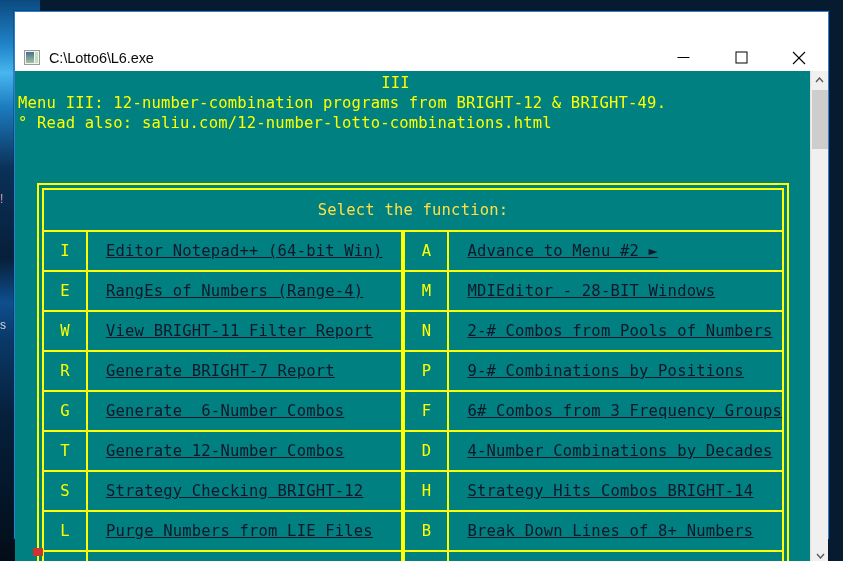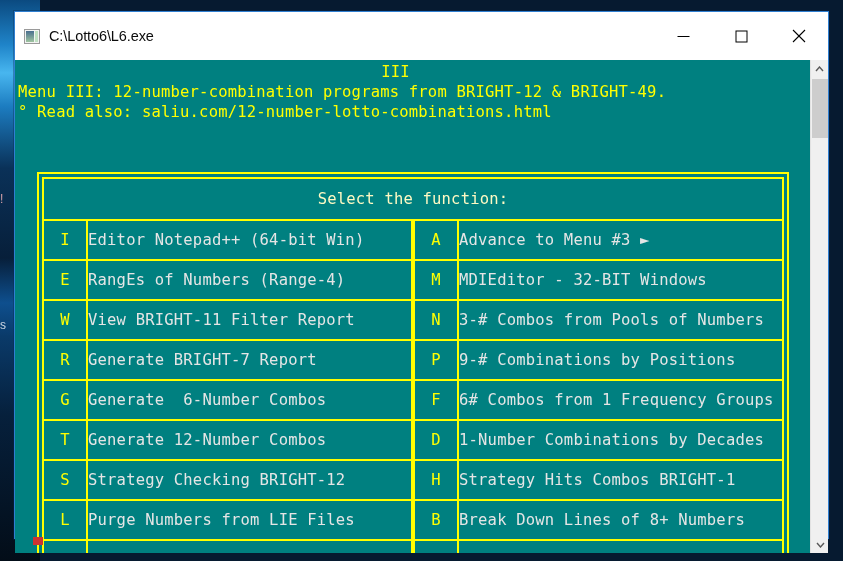--- a/index.html
+++ b/index.html
@@ -69,24 +69,25 @@
     height: 528px;
     border: 1px solid #2f7fd1;
     background: #ffffff;
     box-sizing: border-box;
     box-shadow: 0 0 0 1px rgba(10,40,80,.35);
   }
 
   
   #titlebar {
     position: relative;
-    height: 48px;
+    height: 27px;
     background: #ffffff;
     display: flex;
     align-items: center;
+    margin-top: 32px;
   }
   #app-icon {
     width: 16px; height: 15px;
     margin-left: 9px;
     background: #f3f3f3;
     border: 1px solid #9a9a9a;
     box-sizing: border-box;
     position: relative;
     flex: 0 0 auto;
   }
@@ -169,21 +170,21 @@
     padding: 3px;
   }
   #menu-inner {
     border: 2px solid #ffff00;
     box-sizing: border-box;
   }
   #select-header {
     height: 40px;
     line-height: 40px;
     text-align: center;
-    color: #fef9c3;
+    color: #fde047;
     font-family: "DejaVu Sans Mono", monospace;
     font-size: 15.5px;
     border-bottom: 2px solid #ffff00;
     letter-spacing: 0.2px;
     white-space: pre;
   }
   #menu-cols {
     display: flex;
   }
   .menu-col {
@@ -210,26 +211,28 @@
     justify-content: center;
     color: #ffff00;
     font-family: "DejaVu Sans Mono", monospace;
     font-size: 15.5px;
     box-sizing: border-box;
   }
   .label-cell {
     flex: 1 1 auto;
     display: flex;
     align-items: center;
-    color: #e5e5e5;
+    padding-left: 18px;
+    color: #0f172a;
     font-family: "DejaVu Sans Mono", monospace;
     font-size: 15.5px;
     white-space: pre;
     letter-spacing: 0.2px;
     box-sizing: border-box;
+    text-decoration: underline;
   }
 
   
   #cursor-block {
     position: absolute;
     left: 18px;
     bottom: 8px;
     width: 10px;
     height: 8px;
     background: #cc3333;
@@ -349,45 +352,45 @@
               </div>
               <div class="menu-row">
                 <div class="key-cell">7</div>
                 <div class="label-cell">7x7 Clusters for 6/49 Lotto</div>
               </div>
             </div>
 
             <div class="menu-col right">
               <div class="menu-row">
                 <div class="key-cell">A</div>
-                <div class="label-cell">Advance to Menu #3 ►</div>
+                <div class="label-cell">Advance to Menu #2 ►</div>
               </div>
               <div class="menu-row">
                 <div class="key-cell">M</div>
-                <div class="label-cell">MDIEditor - 32-BIT Windows</div>
+                <div class="label-cell">MDIEditor - 28-BIT Windows</div>
               </div>
               <div class="menu-row">
                 <div class="key-cell">N</div>
-                <div class="label-cell">3-# Combos from Pools of Numbers</div>
+                <div class="label-cell">2-# Combos from Pools of Numbers</div>
               </div>
               <div class="menu-row">
                 <div class="key-cell">P</div>
                 <div class="label-cell">9-# Combinations by Positions</div>
               </div>
               <div class="menu-row">
                 <div class="key-cell">F</div>
-                <div class="label-cell">6# Combos from 1 Frequency Groups</div>
+                <div class="label-cell">6# Combos from 3 Frequency Groups</div>
               </div>
               <div class="menu-row">
                 <div class="key-cell">D</div>
-                <div class="label-cell">1-Number Combinations by Decades</div>
+                <div class="label-cell">4-Number Combinations by Decades</div>
               </div>
               <div class="menu-row">
                 <div class="key-cell">H</div>
-                <div class="label-cell">Strategy Hits Combos BRIGHT-1</div>
+                <div class="label-cell">Strategy Hits Combos BRIGHT-14</div>
               </div>
               <div class="menu-row">
                 <div class="key-cell">B</div>
                 <div class="label-cell">Break Down Lines of 8+ Numbers</div>
               </div>
               <div class="menu-row">
                 <div class="key-cell">X</div>
                 <div class="label-cell">Return to Previous Menu</div>
               </div>
             </div>

